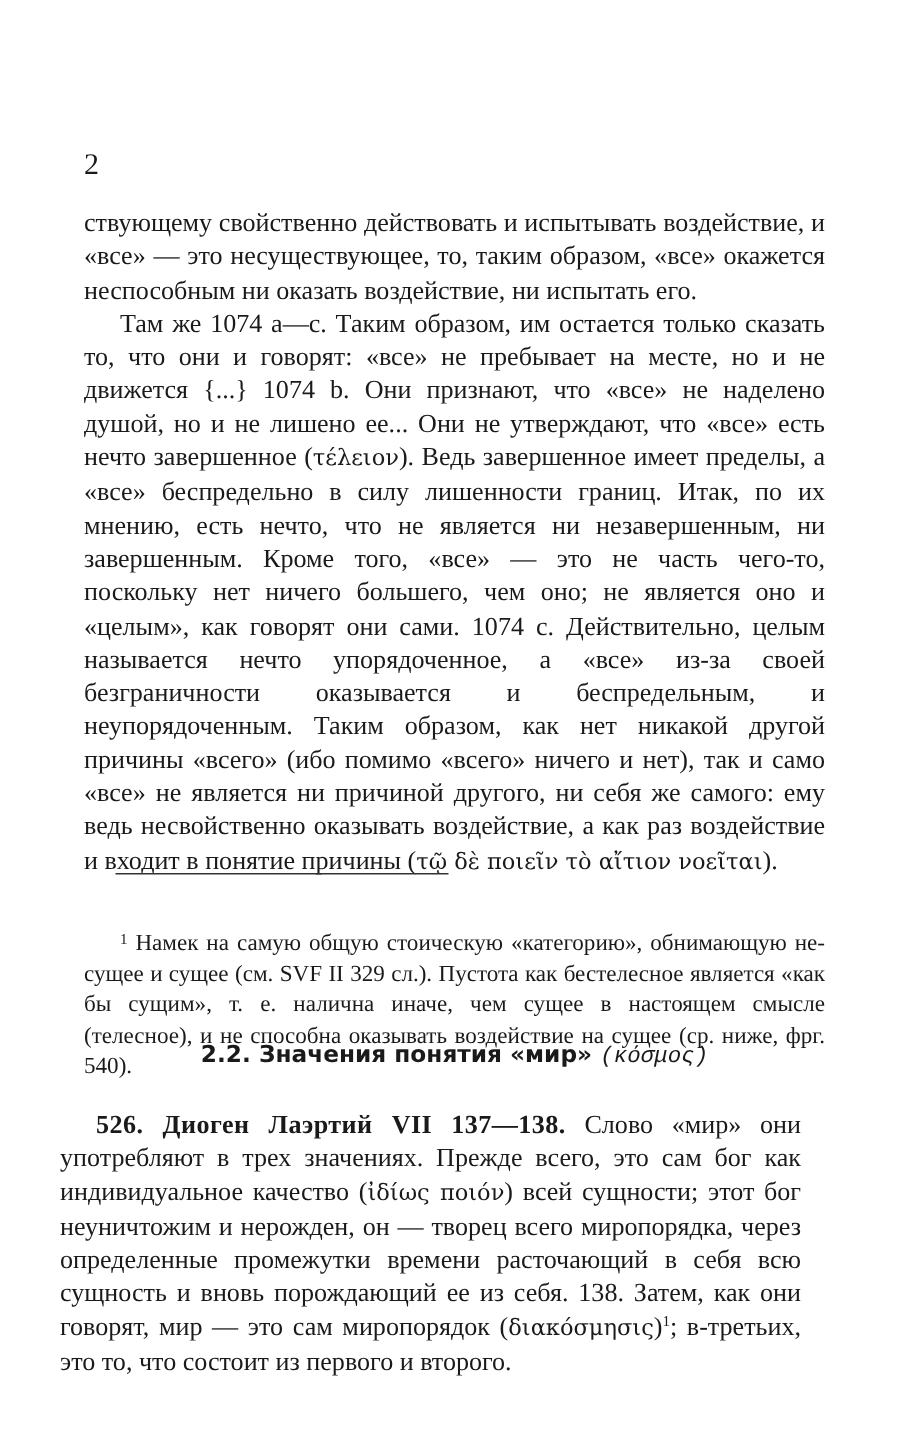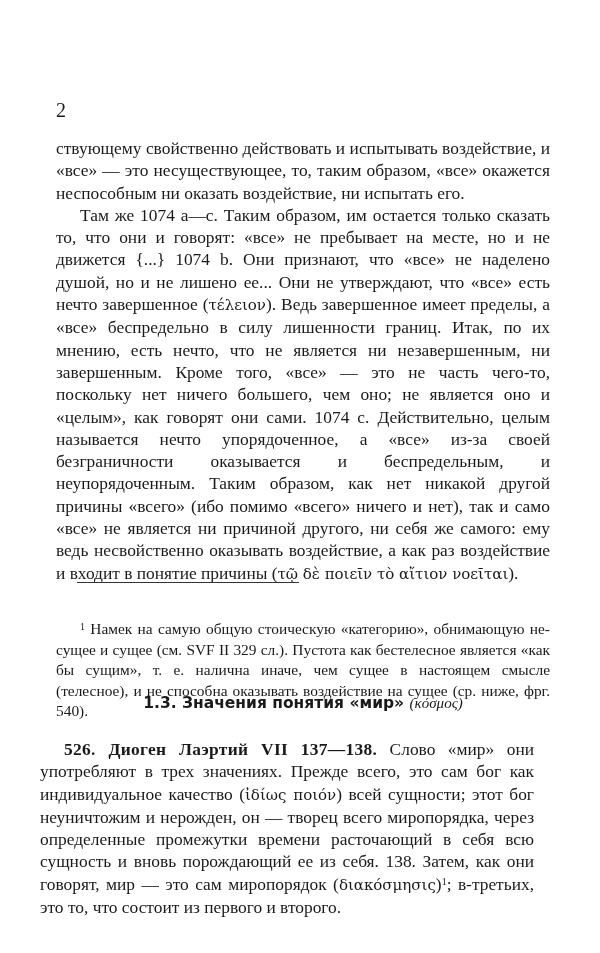--- a/index.html
+++ b/index.html
@@ -77,21 +77,21 @@
       left: 56px;
       top: 692px;
       width: 494px;
       text-align: center;
       font-family: "DejaVu Sans", sans-serif;
       font-weight: bold;
       font-size: 15.5px;
       line-height: 22px;
     }
     .section-heading .greek-plain {
-      font-family: Liberation Serif, serif;
+      font-family: Liberation Mono, monospace;
       font-weight: normal;
       font-style: italic;
       font-size: 15px;
     }
     .section-body {
       position: absolute;
       left: 40px;
       top: 738px;
       width: 494px;
       font-size: 17.4px;
@@ -116,17 +116,17 @@
   <p>ствующему свойственно действовать и испытывать воздействие, и «все» — это несуществующее, то, таким образом, «все» окажется неспособным ни оказать воздействие, ни испытать его.</p>
   <p class="indent"><span class="bold">Там же 1074 a—c.</span><span> Таким образом, им остается только сказать то, что они и говорят: «все» не пребывает на месте, но и не движется {...} </span><span class="bold">1074 b.</span><span> Они признают, что «все» не наделено душой, но и не лишено ее... Они не утверждают, что «все» есть нечто завершенное (</span><span class="greek">τέλειον</span><span>). Ведь завершенное имеет пределы, а «все» беспредельно в силу лишенности границ. Итак, по их мнению, есть нечто, что не является ни незавершенным, ни завершенным. Кроме того, «все» — это не часть чего-то, поскольку нет ничего большего, чем оно; не является оно и «целым», как говорят они сами. </span><span class="bold">1074 c.</span><span> Действительно, целым называется нечто упорядоченное, а «все» из-за своей безграничности оказывается и беспредельным, и неупорядоченным. Таким образом, как нет никакой другой причины «всего» (ибо помимо «всего» ничего и нет), так и само «все» не является ни причиной другого, ни себя же самого: ему ведь несвойственно оказывать воздействие, а как раз воздействие и входит в понятие причины (</span><span class="greek">τῷ δὲ ποιεῖν τὸ αἴτιον νοεῖται</span><span>).</span></p>
 </div>
 
 <div class="footnote-rule"></div>
 
 <div class="footnote">
   <p><sup>1</sup><span> Намек на самую общую стоическую «категорию», обнимающую не-сущее и сущее (см. SVF II 329 сл.). Пустота как бестелесное является «как бы сущим», т. е. налична иначе, чем сущее в настоящем смысле (телесное), и не способна оказывать воздействие на сущее (ср. ниже, фрг. 540).</span></p>
 </div>
 
-<div class="section-heading"><span>1.3. Значения понятия «мир» </span><span class="greek-plain">(κόσμος)</span></div>
+<div class="section-heading"><span>2.2. Значения понятия «мир» </span><span class="greek-plain">(κόσμος)</span></div>
 
 <div class="section-body">
   <p><span class="ref">526. Диоген Лаэртий VII 137—138.</span><span> Слово «мир» они употребляют в трех значениях. Прежде всего, это сам бог как индивидуальное качество (</span><span class="greek">ἰδίως ποιόν</span><span>) всей сущности; этот бог неуничтожим и нерожден, он — творец всего миропорядка, через определенные промежутки времени расточающий в себя всю сущность и вновь порождающий ее из себя. </span><span class="bold">138.</span><span> Затем, как они говорят, мир — это сам миропорядок (</span><span class="greek">διακόσμησις</span><span>)</span><sup>1</sup><span>; в-третьих, это то, что состоит из первого и второго.</span></p>
 </div>
 
 </body></html>

